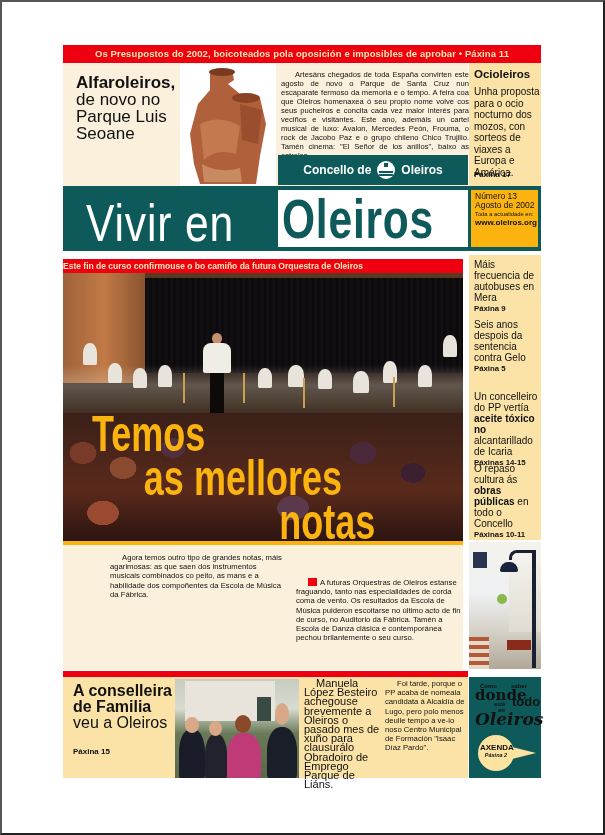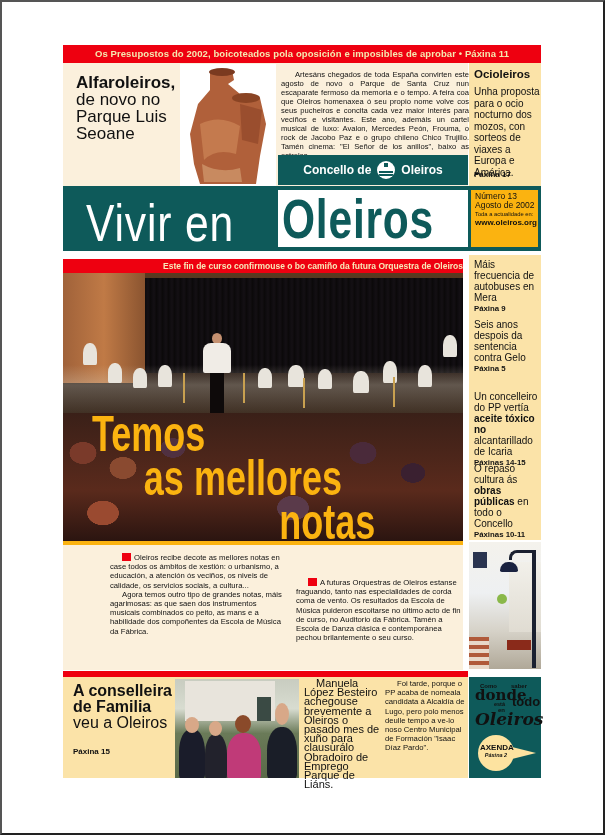--- a/index.html
+++ b/index.html
@@ -39,21 +39,21 @@
   .mast-white { left: 278px; top: 190px; width: 190px; height: 57px; background: #fff; }
   .mast-vivir { left: 86px; top: 195px; font-size: 52px; line-height: 56px; color: #fff; letter-spacing: 1px; transform: scaleX(0.82); transform-origin: left top; }
   .mast-oleiros { left: 282px; top: 190px; font-size: 56px; line-height: 58px; color: #0e5a5a; font-weight: bold; transform: scaleX(0.76); transform-origin: left top; letter-spacing: 1px; }
   .issue { left: 471px; top: 190px; width: 67px; height: 57px; background: #fbb310; color: #111; padding: 2px 0 0 4px; }
   .issue .l1, .issue .l2 { font-size: 8.5px; line-height: 9px; }
   .issue .l3 { font-size: 5.8px; line-height: 8px; }
   .issue .l4 { font-size: 8px; line-height: 9px; font-weight: bold; }
 
   
   .mid-banner { left: 63px; top: 259px; width: 400px; height: 14px; background: #ee0010; color: #f8e8b8;
-    font-size: 8.5px; font-weight: bold; text-align: right; line-height: 14px; }
+    font-size: 8.5px; font-weight: bold; text-align: left; line-height: 14px; }
 
   
   .photo { left: 63px; top: 273px; width: 400px; height: 269px; overflow: hidden;
     background: linear-gradient(180deg, #5a3a20 0%, #2a1a12 30%, #161010 55%, #3a1a14 75%, #241410 100%); }
   .photo .wall { position: absolute; left: 0; top: 0; width: 82px; height: 110px; background: linear-gradient(90deg, #a0623a, #c07a46, #8a5430); }
   .photo .curtain { position: absolute; left: 82px; top: 5px; width: 318px; height: 95px;
     background: repeating-linear-gradient(90deg, #0c0a0c 0px, #141014 3px, #0a0808 6px); }
   .photo .stage { position: absolute; left: 0; top: 92px; width: 400px; height: 50px;
     background: linear-gradient(180deg, rgba(230,225,215,0.0) 0%, rgba(220,210,190,0.35) 40%, rgba(120,90,60,0.4) 100%); }
   .photo .musician { position: absolute; background: #e8e4dc; border-radius: 45% 45% 10% 10%; }
@@ -220,21 +220,20 @@
 
 <div class="abs headline">
   <span class="h1">Temos</span>
   <span class="h2">as mellores</span>
   <span class="h3">notas</span>
 </div>
 <div class="abs photo-rule"></div>
 
 <div class="abs article"></div>
 <div class="abs col1">
-  <p><span class="redsq"></span><span>Oleiros recibe decote as mellores notas en case todos os ámbitos de xestión: o urbanismo, a educación, a atención ós veciños, os niveis de calidade, os servicios sociais, a cultura...</span></p>
   <p>Agora temos outro tipo de grandes notas, máis agarimosas: as que saen dos instrumentos musicais combinados co peito, as mans e a habilidade dos compoñentes da Escola de Música da Fábrica.</p>
 </div>
 <div class="abs col2">
   <p><span class="redsq"></span><span>A futuras Orquestras de Oleiros estanse fraguando, tanto nas especialidades de corda coma de vento. Os resultados da Escola de Música puideron escoitarse no último acto de fin de curso, no Auditorio da Fábrica. Tamén a Escola de Danza clásica e contemporánea pechou brilantemente o seu curso.</span></p>
 </div>
 
 <div class="abs sidebar"></div>
 <div class="abs sb-item" style="top:259px;">
   <div>Máis frecuencia de autobuses en Mera</div>
   <div class="pg">Páxina 9</div>

